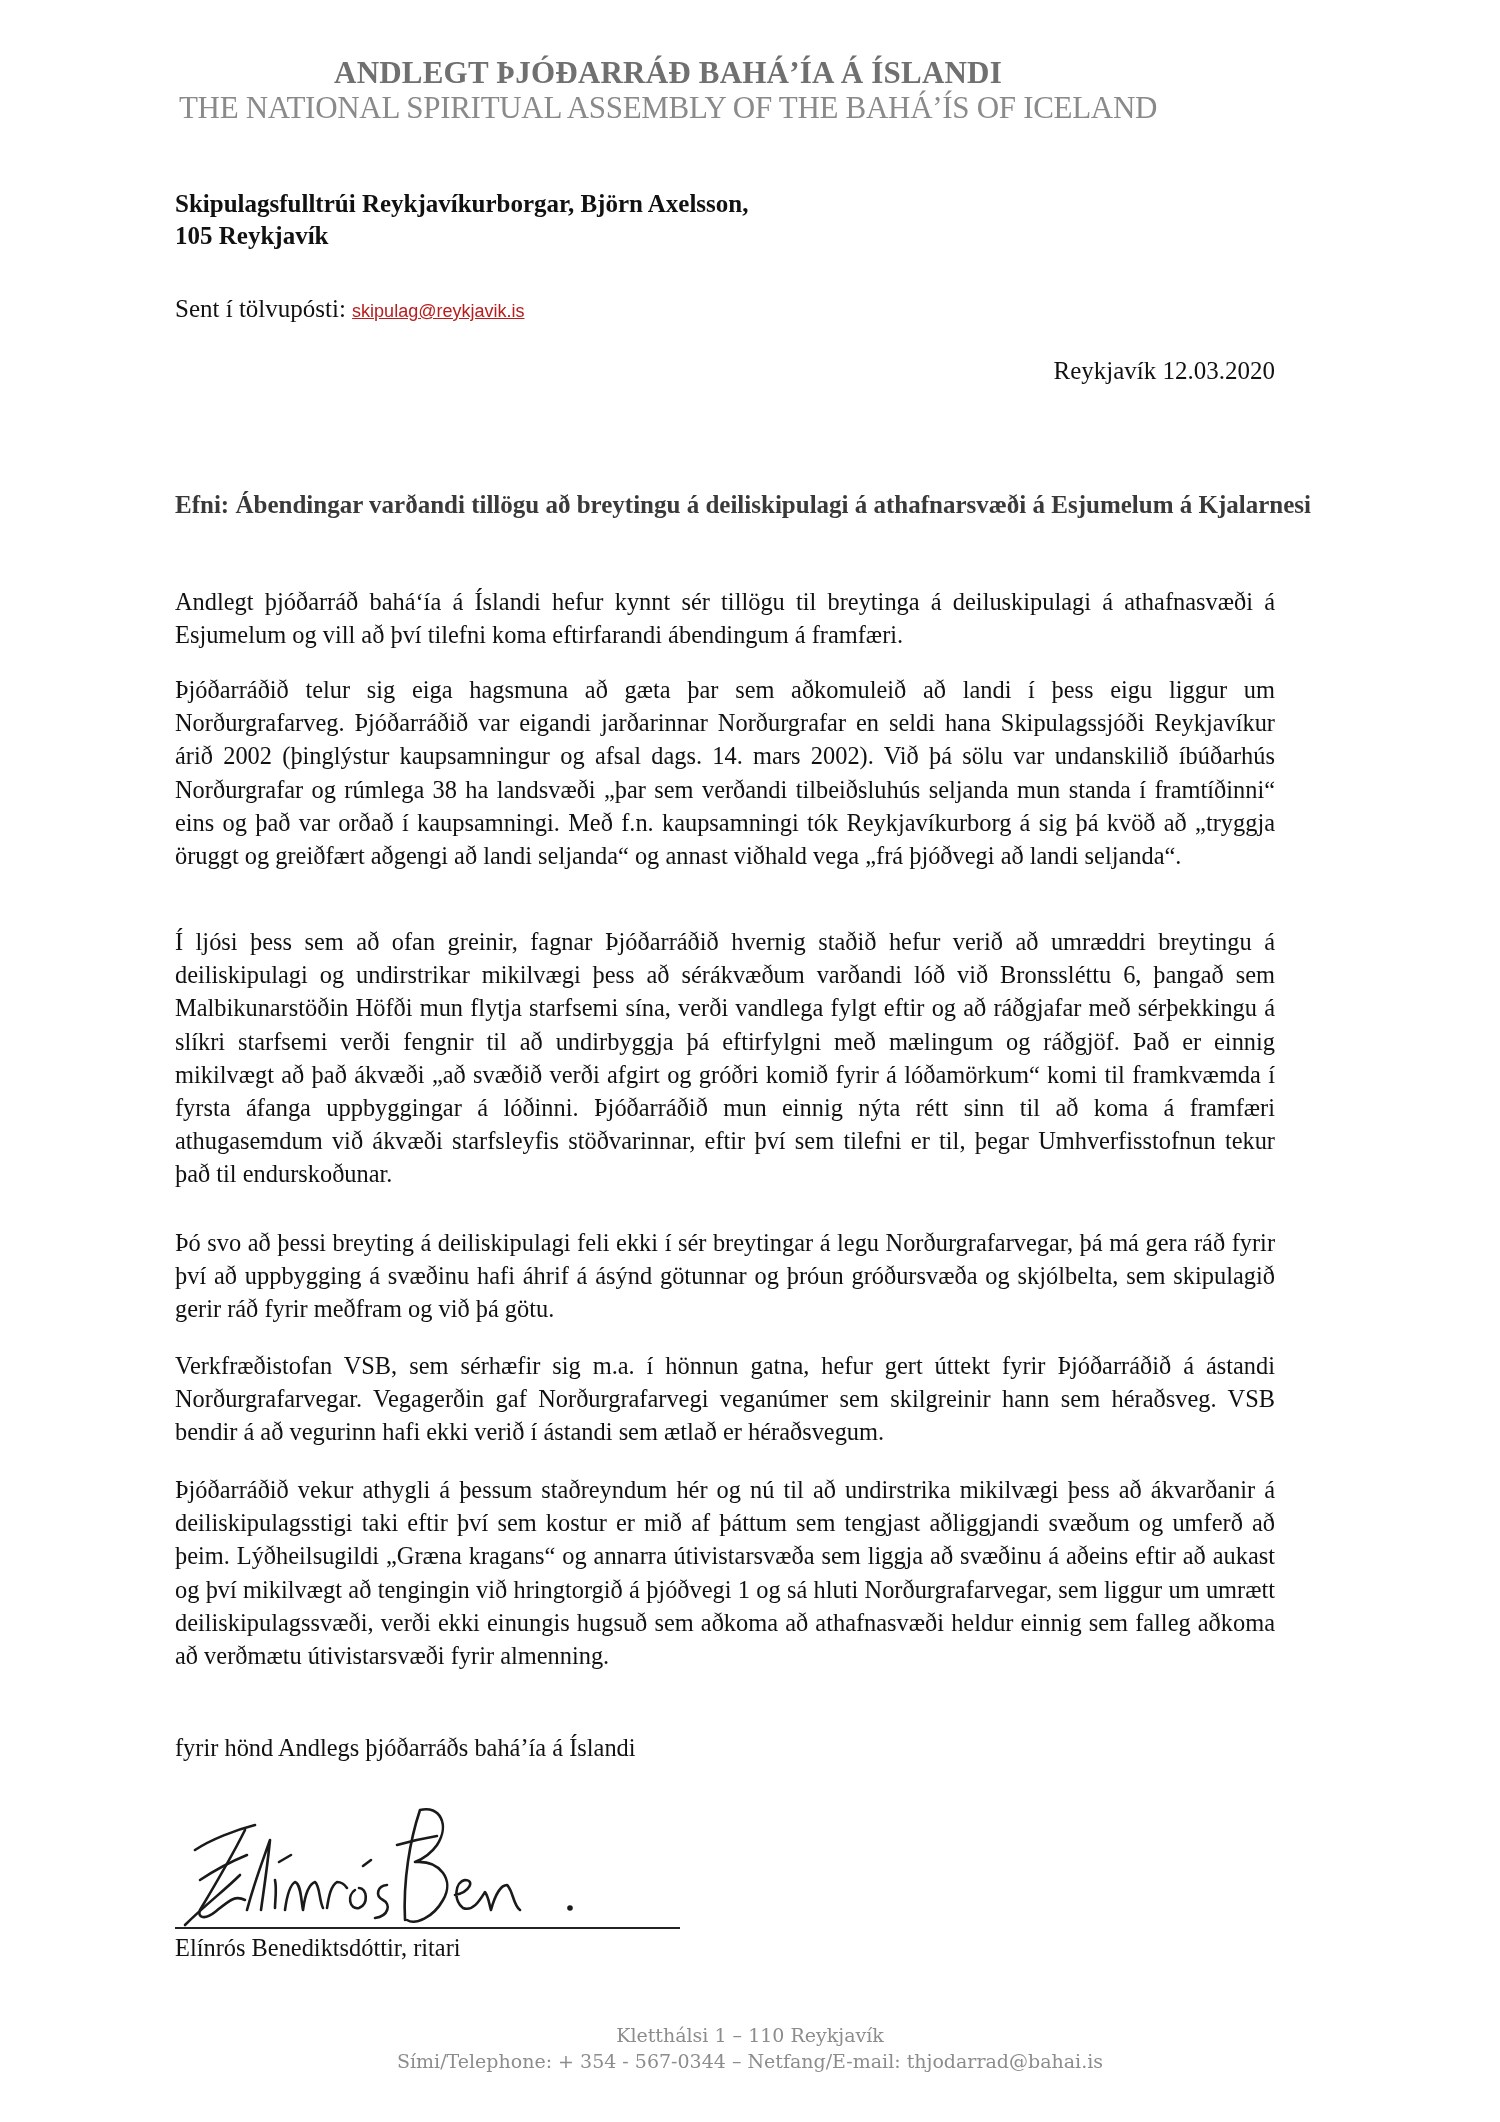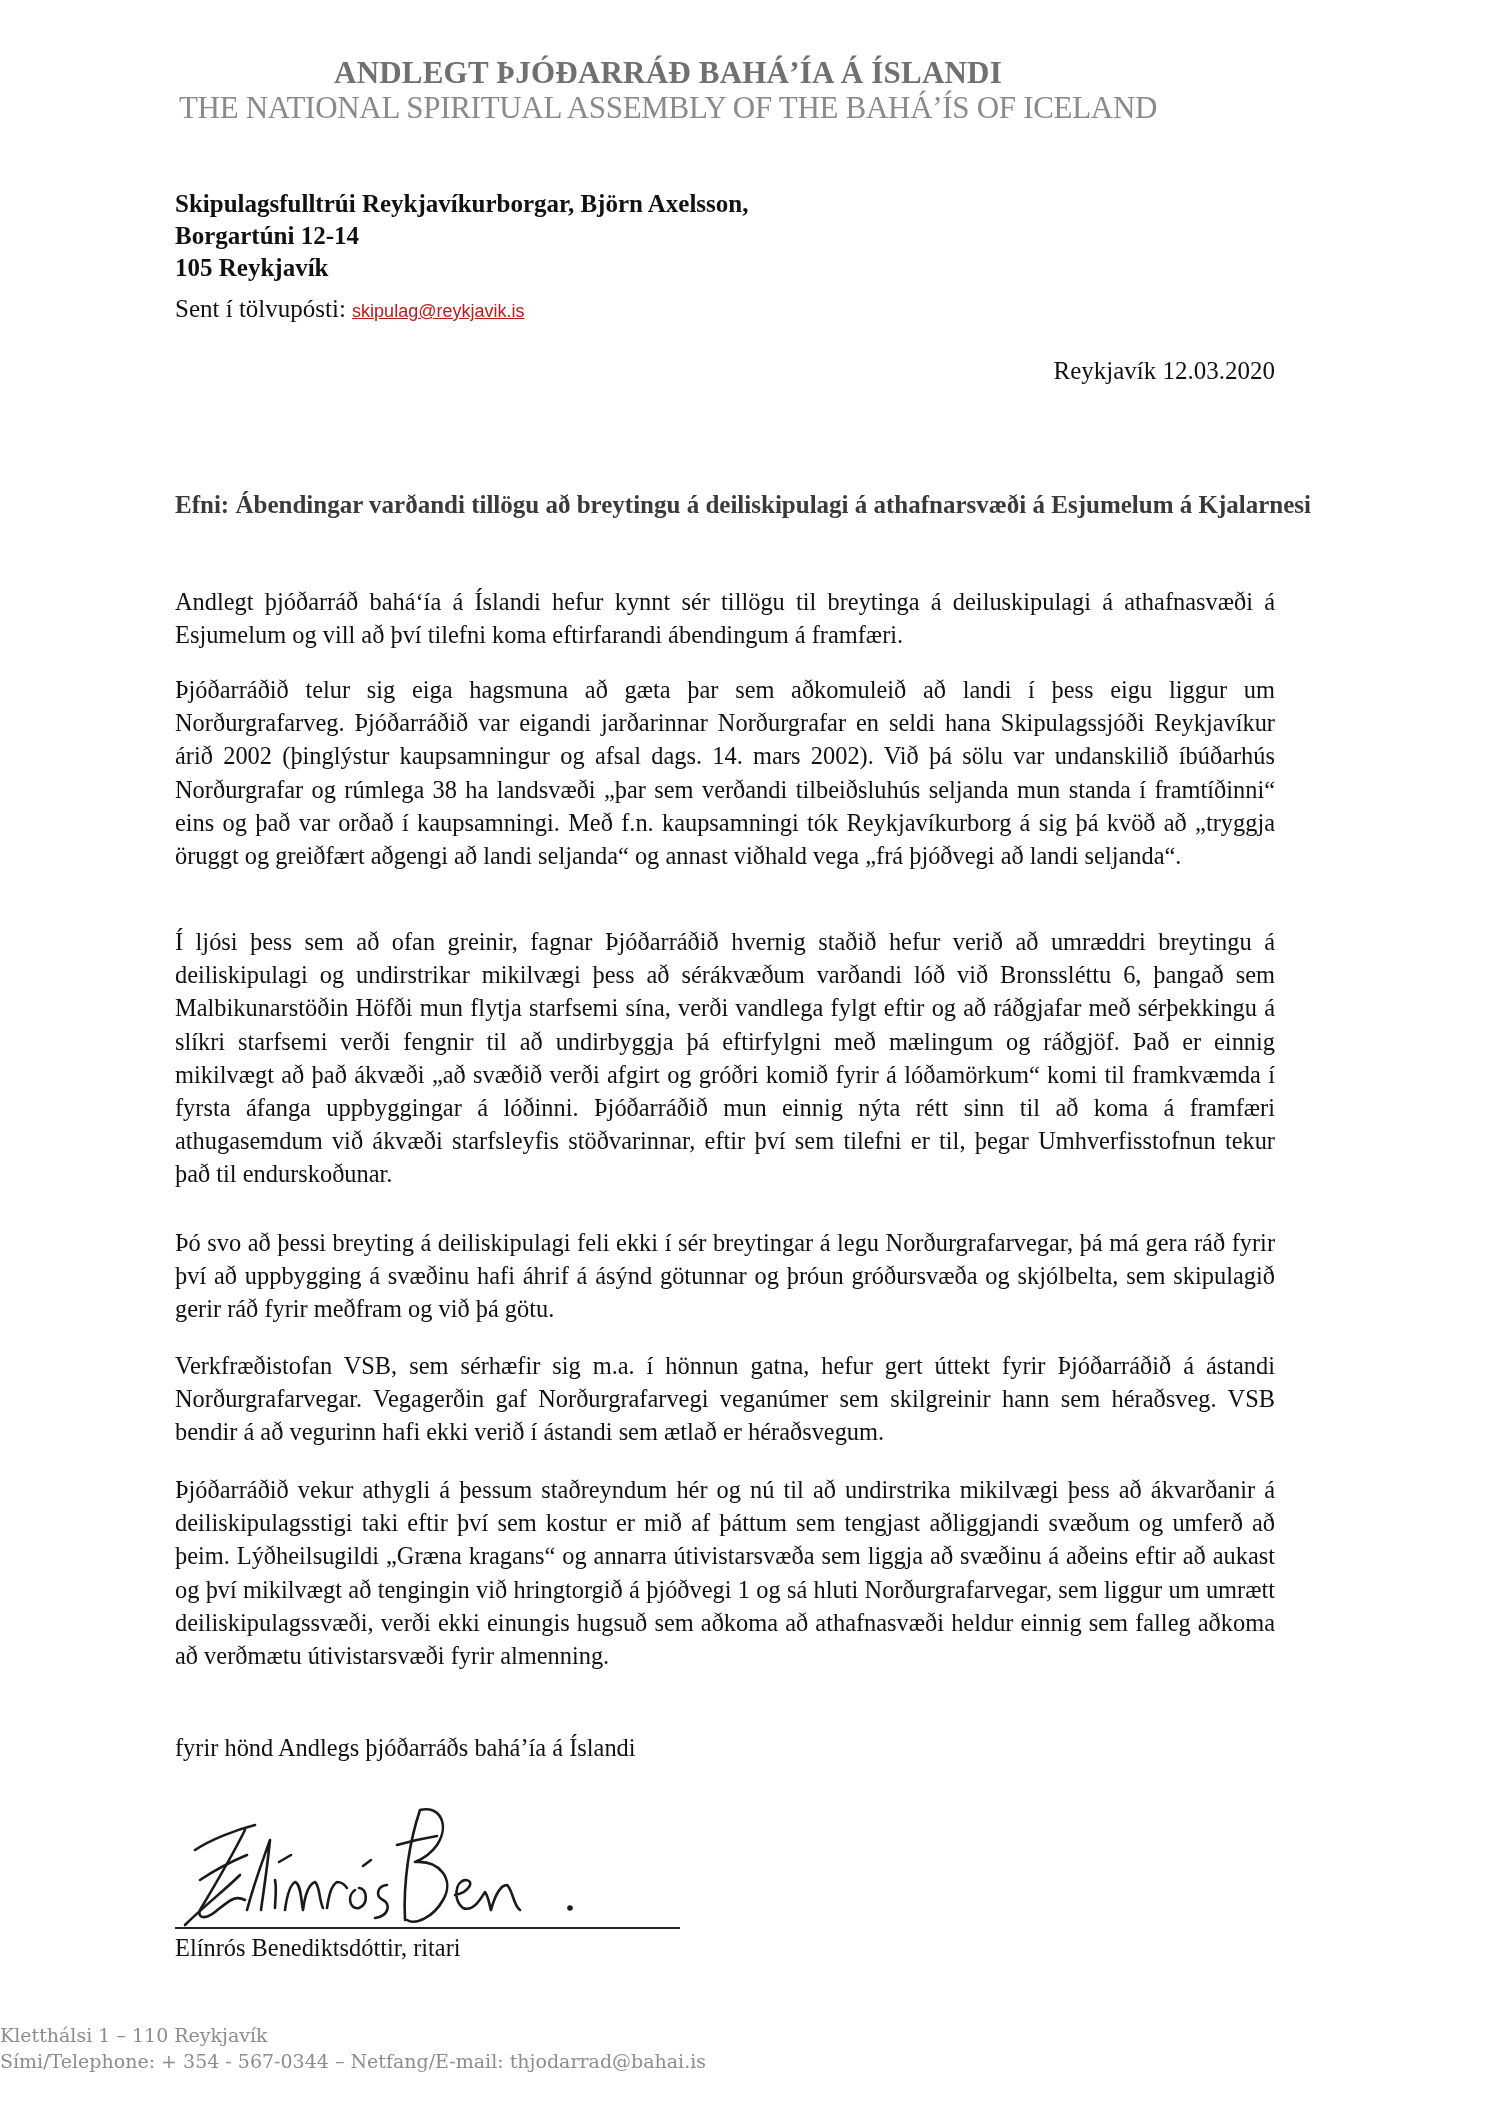--- a/index.html
+++ b/index.html
@@ -18,33 +18,32 @@
   .p1 { top: 585px; }
   .p2 { top: 673px; }
   .p3 { top: 925px; }
   .p4 { top: 1226px; }
   .p5 { top: 1349px; }
   .p6 { top: 1473px; }
   .closing { left: 175px; font-size: 24.4px; line-height: 40px; top: 1728px; }
   .sig { left: 175px; top: 1800px; width: 510px; height: 130px; }
   .sigline { left: 175px; top: 1927px; width: 505px; height: 2px; background: #222; }
   .signame { left: 175px; top: 1934px; font-size: 24.4px; }
-  .footer { left: 0; width: 1500px; text-align: left; color: #8c8c8c; font-family: "DejaVu Serif", "Liberation Serif", serif; }
+  .footer { left: 0; width: 1500px; text-align: center; color: #8c8c8c; font-family: "DejaVu Serif", "Liberation Serif", serif; }
   .f1 { top: 2024px; font-size: 19px; }
   .f2 { top: 2050px; font-size: 19px; }
 </style>
 </head>
 <body>
 
 <div class="abs header h1">ANDLEGT ÞJÓÐARRÁÐ BAHÁ’ÍA Á ÍSLANDI</div>
 <div class="abs header h2">THE NATIONAL SPIRITUAL ASSEMBLY OF THE BAHÁ’ÍS OF ICELAND</div>
 
 <div class="abs addr">
   <div>Skipulagsfulltrúi Reykjavíkurborgar, Björn Axelsson,</div>
-  <div>Borgartúni 12-14</div>
   <div>105 Reykjavík</div>
 </div>
 
 <div class="abs sent">
   <span>Sent í tölvupósti: </span><a>skipulag@reykjavik.is</a>
 </div>
 
 <div class="abs date">Reykjavík 12.03.2020</div>
 
 <div class="abs subject">Efni: Ábendingar varðandi tillögu að breytingu á deiliskipulagi á athafnarsvæði á Esjumelum á Kjalarnesi</div>

